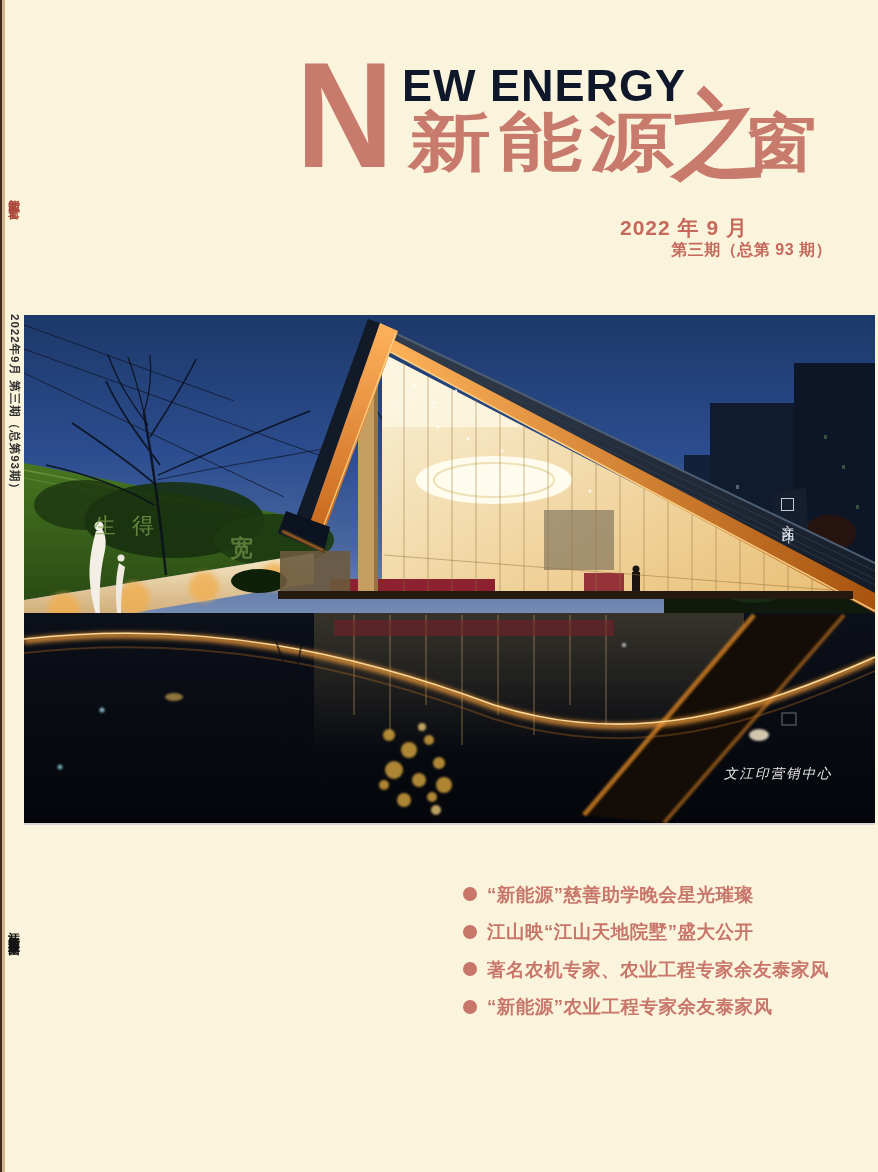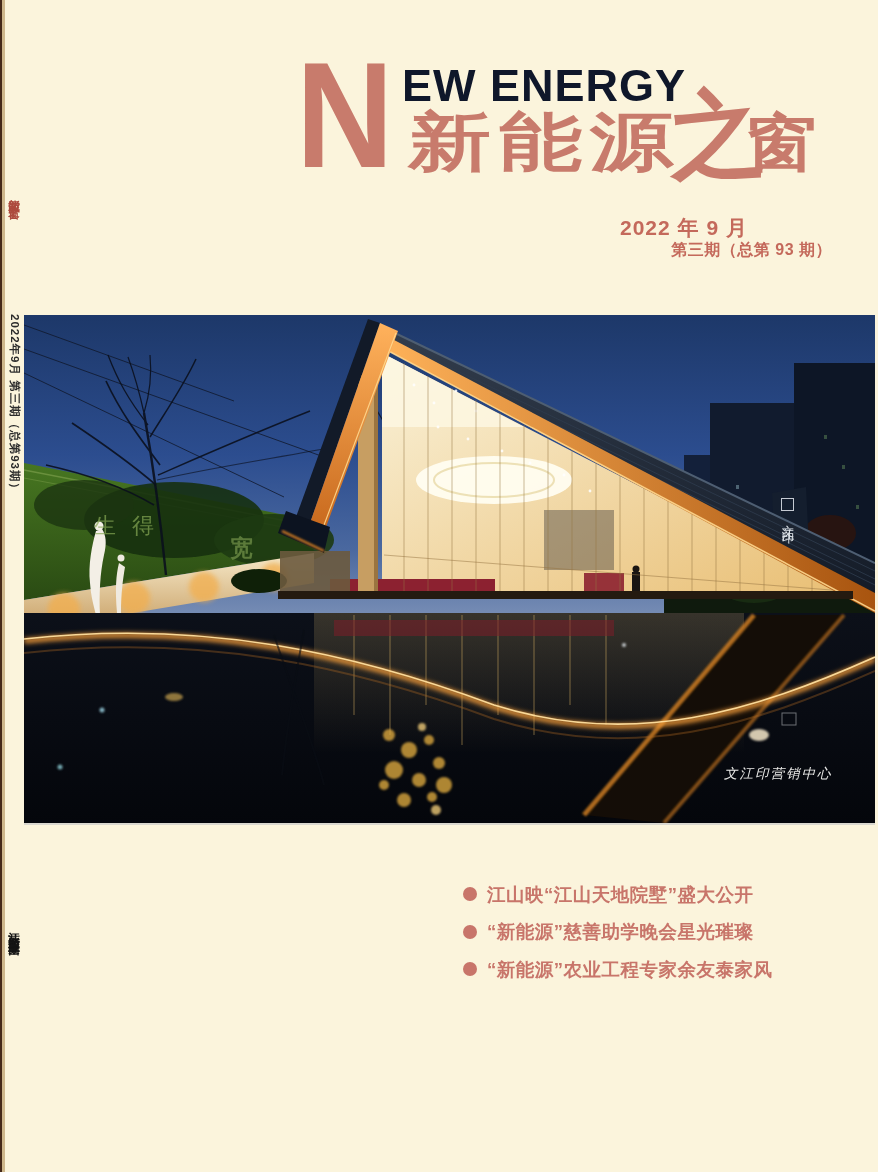--- a/index.html
+++ b/index.html
@@ -376,23 +376,27 @@
   <div class="wall-text-right">宽</div>
   <div class="sign-logo"></div>
   <div class="sign-text">文江印</div>
   <div class="photo-caption">文江印营销中心</div>
 </div>
 <div class="photo-bottom-line"></div>
 
 <div class="headlines">
   <div class="headline-row">
     <span class="bullet"></span>
+    <span class="headline-text">“新能源”慈善助学晚会星光璀璨</span>
+  </div>
+  <div class="headline-row">
+    <span class="bullet"></span>
     <span class="headline-text">江山映“江山天地院墅”盛大公开</span>
   </div>
   <div class="headline-row">
     <span class="bullet"></span>
-    <span class="headline-text">“新能源”慈善助学晚会星光璀璨</span>
+    <span class="headline-text">著名农机专家、农业工程专家余友泰家风</span>
   </div>
   <div class="headline-row">
     <span class="bullet"></span>
     <span class="headline-text">“新能源”农业工程专家余友泰家风</span>
   </div>
 </div>
 
 </body></html>

